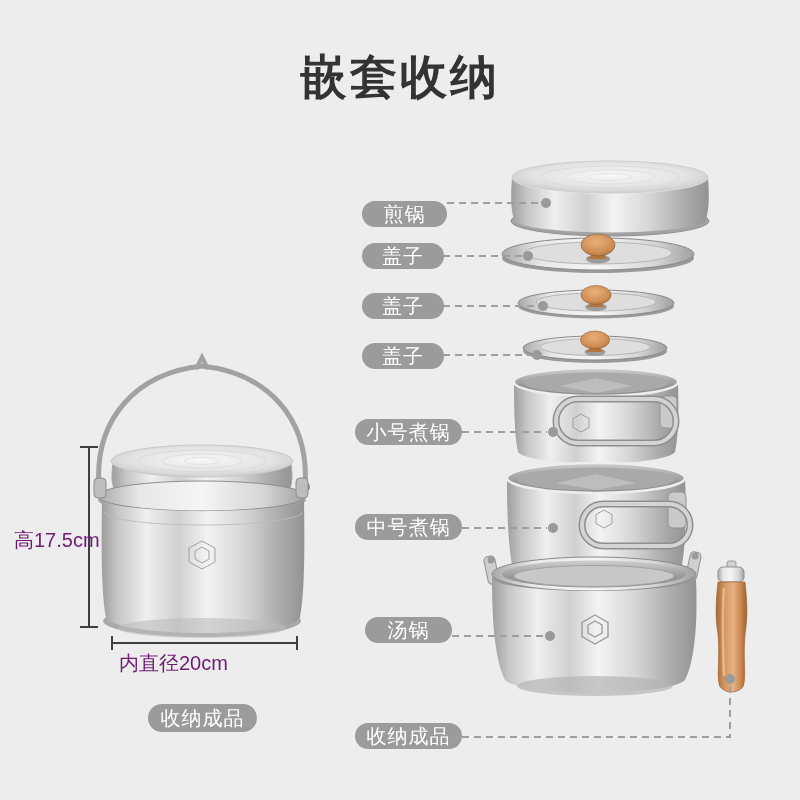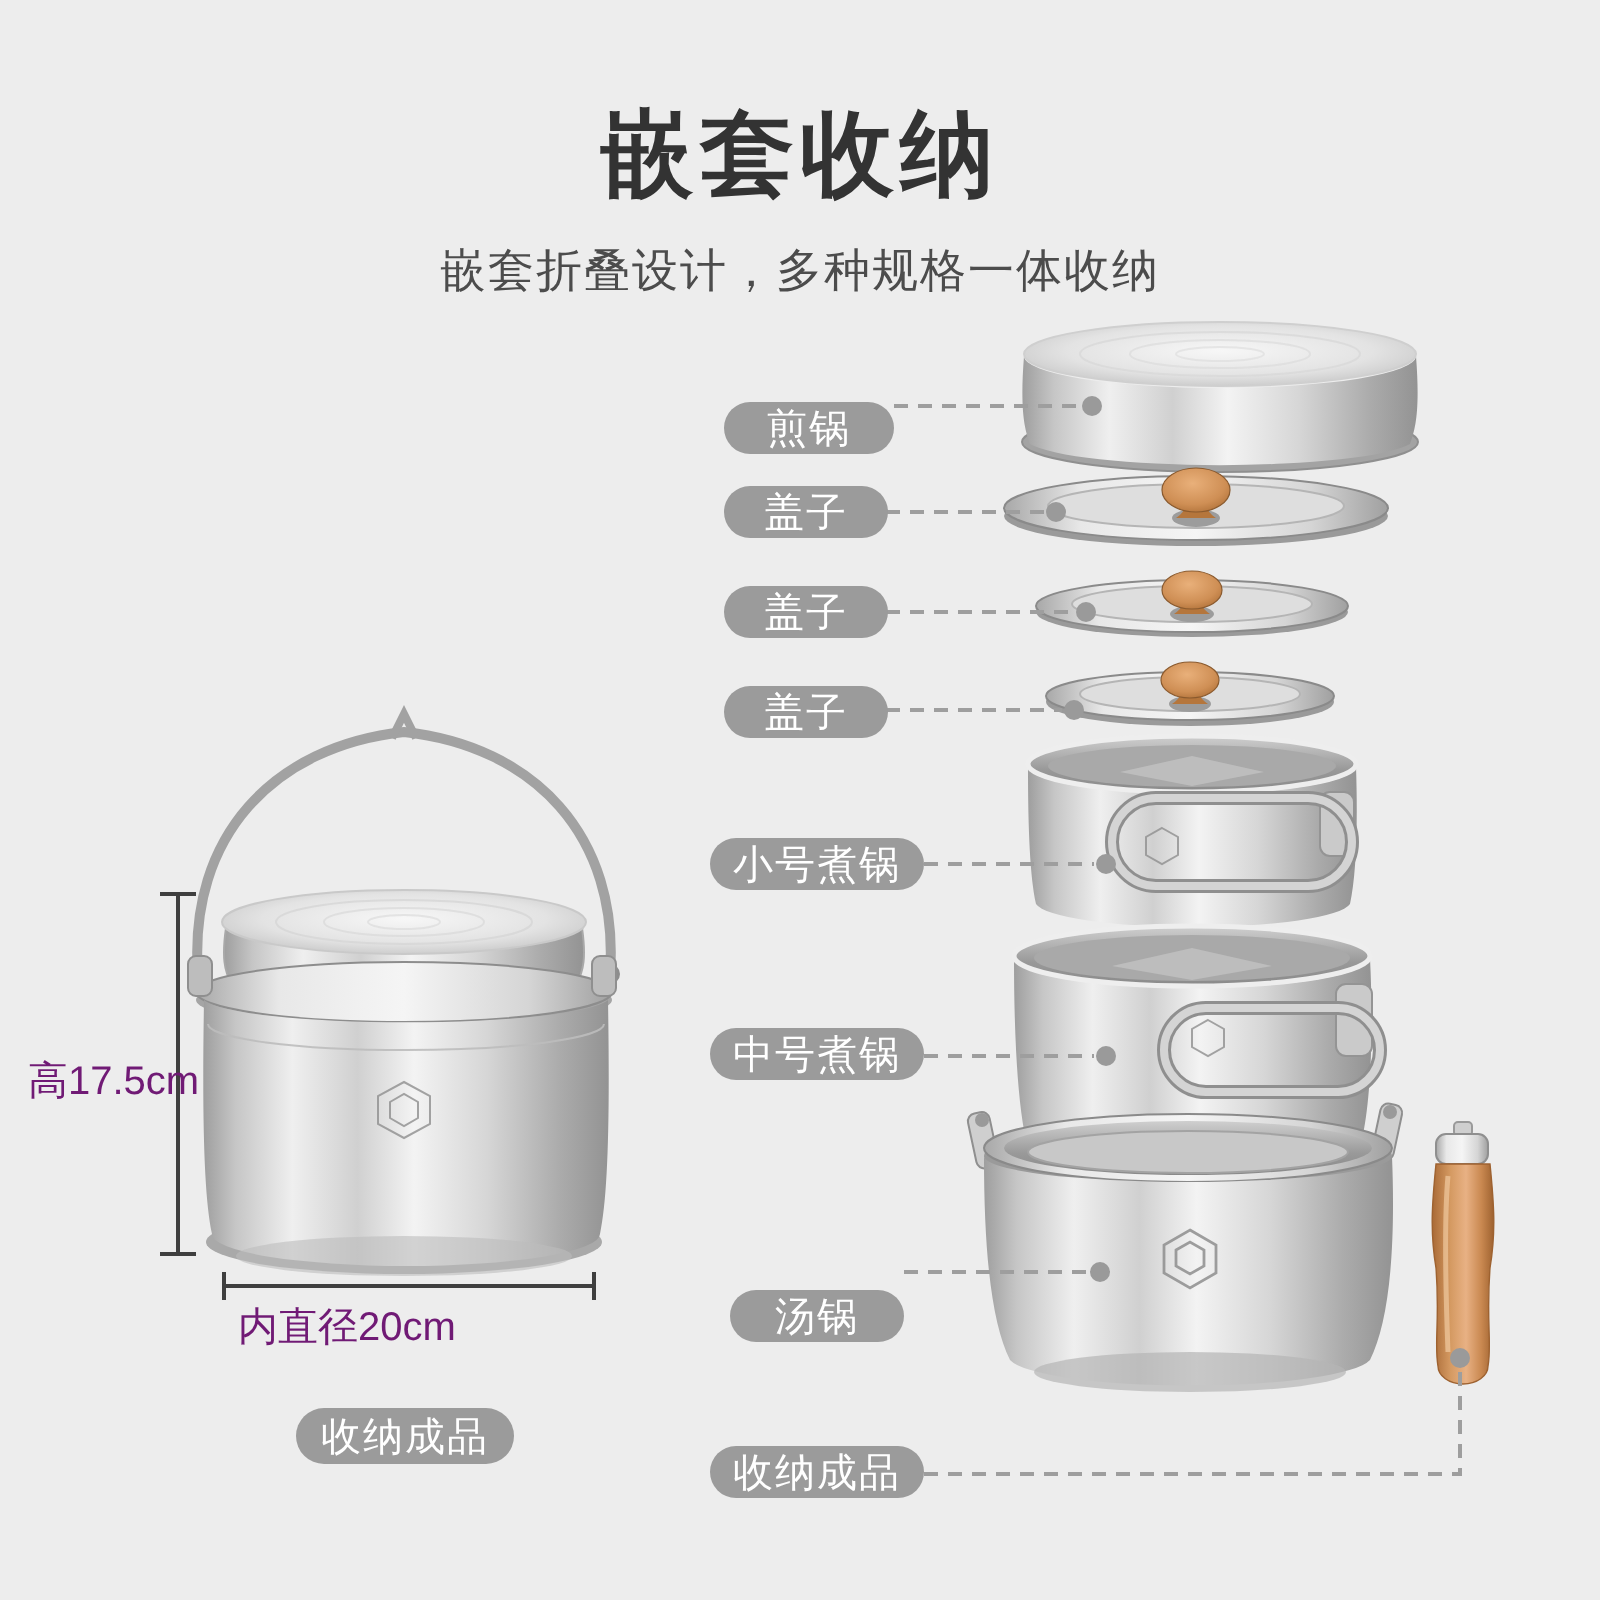--- a/index.html
+++ b/index.html
@@ -238,28 +238,27 @@
       <circle cx="543" cy="306" r="5"></circle>
       <circle cx="537" cy="355" r="5"></circle>
       <circle cx="553" cy="432" r="5"></circle>
       <circle cx="553" cy="528" r="5"></circle>
       <circle cx="550" cy="636" r="5"></circle>
       <circle cx="730" cy="679" r="5"></circle>
     </g>
   </svg>
 
   <div class="title">嵌套收纳</div>
-  <div class="subtitle">嵌套折叠设计，多种规格一体收纳</div>
 
   <div class="dim-label" style="left:14px;top:527px;">高17.5cm</div>
   <div class="dim-label center" style="left:119px;top:650px;width:170px;">内直径20cm</div>
 
   <div class="pill caption" style="left:148px;top:704px;width:109px;">收纳成品</div>
 
   <div class="pill" style="left:362px;top:190px;width:85px;margin-top:11px;">煎锅</div>
   <div class="pill" style="left:362px;top:243px;width:82px;">盖子</div>
   <div class="pill" style="left:362px;top:293px;width:82px;">盖子</div>
   <div class="pill" style="left:362px;top:343px;width:82px;">盖子</div>
   <div class="pill" style="left:355px;top:419px;width:107px;">小号煮锅</div>
   <div class="pill" style="left:355px;top:514px;width:107px;">中号煮锅</div>
-  <div class="pill" style="left:365px;top:645px;width:87px;">汤锅</div>
+  <div class="pill" style="left:365px;top:617px;width:87px;">汤锅</div>
   <div class="pill" style="left:355px;top:723px;width:107px;">收纳成品</div>
 </div>
 
 </body></html>

